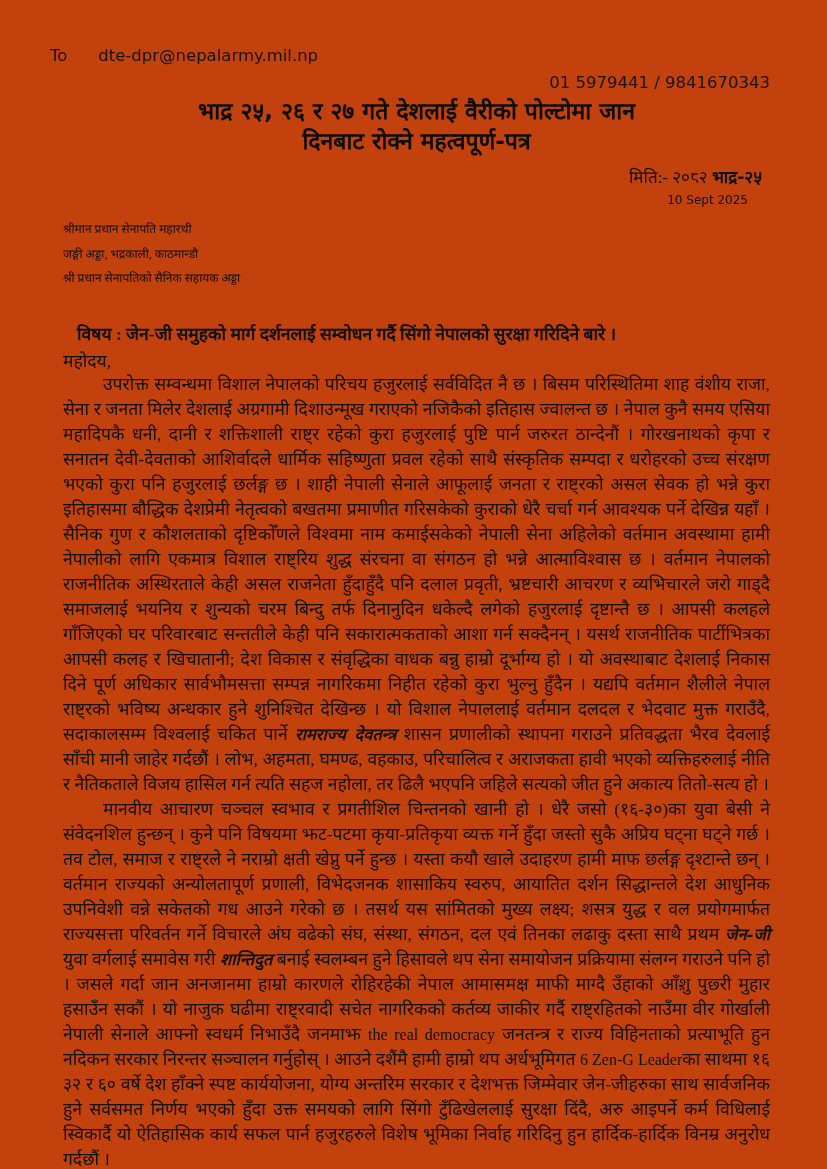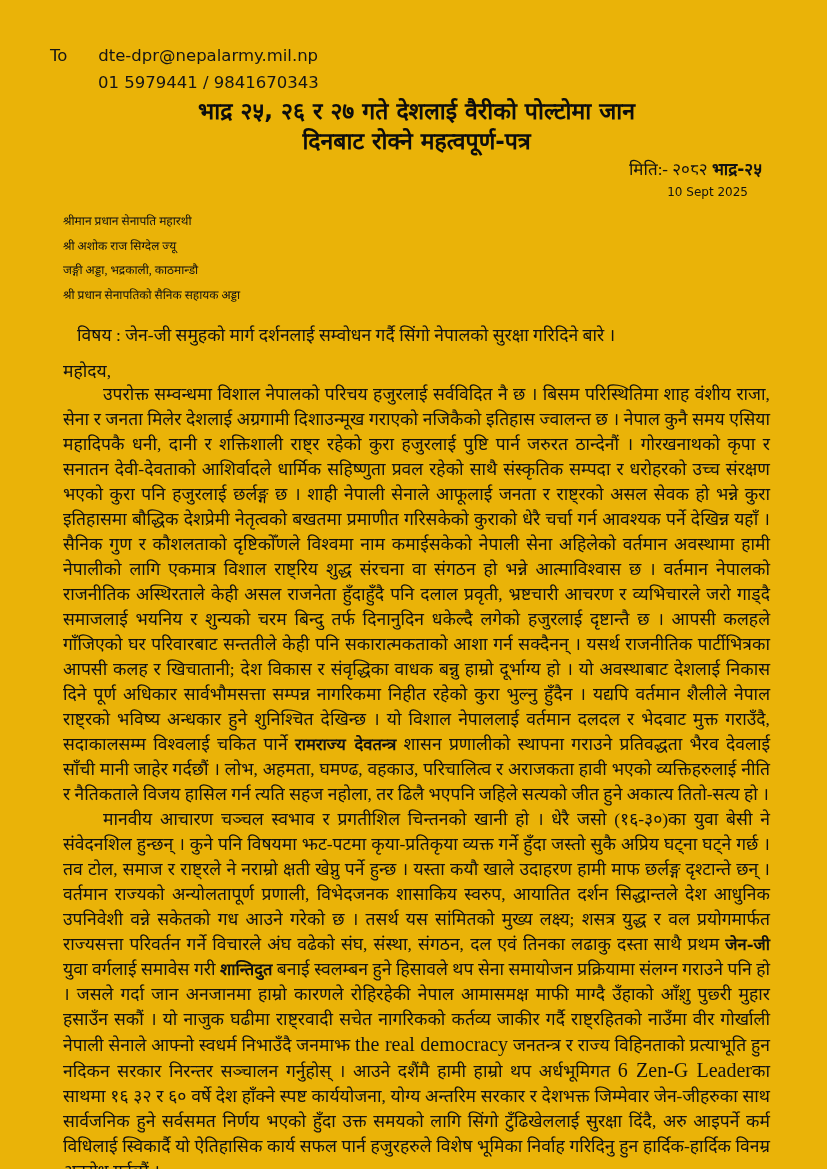--- a/index.html
+++ b/index.html
@@ -1,50 +1,50 @@
 <!DOCTYPE html>
 <html lang="ne"><head>
 <meta charset="utf-8">
 <style>
   html,body{margin:0;padding:0;background:#e8e8e8;}
   .page{
     position:relative;
     width:827px;height:1169px;
     margin:0 auto;
-    background:#eab308;
+    background:#c2410c;
     color:#111111;
     box-sizing:border-box;
     padding:42px 57px 0 63px;
     font-family:"Liberation Serif","DejaVu Serif",serif;
     overflow:hidden;
   }
   
   .email-header{
     font-family:"DejaVu Sans","Liberation Sans",sans-serif;
     font-size:16.5px;
     line-height:27px;
     color:#151515;
     margin-left:-13px;
   }
   .hrow{white-space:nowrap;}
   .hlabel{display:inline-block;min-width:43px;}
-  .hrow.phone{padding-left:48px;}
+  .hrow.phone{padding-left:48px;text-align:right;}
   
   .title-block{
     text-align:center;
     font-family:"DejaVu Sans","Liberation Sans",sans-serif;
     font-weight:bold;
     font-size:23px;
     line-height:30px;
     color:#0d0d0d;
   }
   
   .dateline{
     text-align:right;
-    margin-top:2px;
+    margin-top:10px;
     padding-right:8px;
     font-size:17px;
     line-height:22px;
   }
   .dateline .np-date .b{
     font-family:"DejaVu Sans","Liberation Sans",sans-serif;
     font-weight:bold;
   }
   .dateline .en-date{
     font-family:"DejaVu Sans","Liberation Sans",sans-serif;
@@ -52,44 +52,46 @@
     padding-right:14px;
   }
   
   .addressee{
     margin-top:6px;
     font-size:12px;
     line-height:24.5px;
   }
   
   .subject-line{
-    margin-top:15px;
+    margin-top:30px;
     padding-left:14px;
     font-size:17.5px;
+    font-weight:bold;
   }
   .salutation{
-    margin-top:12px;
+    margin-top:3px;
     font-size:17.5px;
   }
   
   .para{
     margin:0;
     font-size:17.5px;
     line-height:25px;
     text-align:justify;
     text-indent:40px;
   }
   .para .b{
     font-weight:bold;
     font-family:"DejaVu Sans","Liberation Sans",sans-serif;
     font-size:16.5px;
+    font-style:italic;
   }
   .para .latin{
     font-family:"Liberation Serif","DejaVu Serif",serif;
-    font-size:20px;
+    font-size:16px;
   }
 </style>
 </head>
 <body>
 
 <div class="page">
 
   <div class="email-header">
     <div class="hrow">
       <span class="hlabel">To</span>
@@ -105,21 +107,20 @@
     <div class="title-line">दिनबाट रोक्ने महत्वपूर्ण-पत्र</div>
   </div>
 
   <div class="dateline">
     <div class="np-date"><span>मिति:- २०८२ </span><span class="b">भाद्र-२५</span></div>
     <div class="en-date">10 Sept 2025</div>
   </div>
 
   <div class="addressee">
     <div>श्रीमान प्रधान सेनापति महारथी</div>
-    <div>श्री अशोक राज सिग्देल ज्यू</div>
     <div>जङ्गी अड्डा, भद्रकाली, काठमान्डौ</div>
     <div>श्री प्रधान सेनापतिको सैनिक सहायक अड्डा</div>
   </div>
 
   <div class="subject-line">विषय : जेन-जी समुहको मार्ग दर्शनलाई सम्वोधन गर्दै सिंगो नेपालको सुरक्षा गरिदिने बारे ।</div>
   <div class="salutation">महोदय,</div>
 
   <p class="para"><span>उपरोक्त सम्वन्धमा विशाल नेपालको परिचय हजुरलाई सर्वविदित नै छ । बिसम परिस्थितिमा शाह वंशीय राजा, सेना र जनता मिलेर देशलाई अग्रगामी दिशाउन्मूख गराएको नजिकैको इतिहास ज्वालन्त छ । नेपाल कुनै समय एसिया महादिपकै धनी, दानी र शक्तिशाली राष्ट्र रहेको कुरा हजुरलाई पुष्टि पार्न जरुरत ठान्देनौं । गोरखनाथको कृपा र सनातन देवी-देवताको आशिर्वादले धार्मिक सहिष्णुता प्रवल रहेको साथै संस्कृतिक सम्पदा र धरोहरको उच्च संरक्षण भएको कुरा पनि हजुरलाई छर्लङ्ग छ । शाही नेपाली सेनाले आफूलाई जनता र राष्ट्रको असल सेवक हो भन्ने कुरा इतिहासमा बौद्धिक देशप्रेमी नेतृत्वको बखतमा प्रमाणीत गरिसकेको कुराको धेरै चर्चा गर्न आवश्यक पर्ने देखिन्न यहाँ । सैनिक गुण र कौशलताको दृष्टिकोँणले विश्वमा नाम कमाईसकेको नेपाली सेना अहिलेको वर्तमान अवस्थामा हामी नेपालीको लागि एकमात्र विशाल राष्ट्रिय शुद्ध संरचना वा संगठन हो भन्ने आत्माविश्वास छ । वर्तमान नेपालको राजनीतिक अस्थिरताले केही असल राजनेता हुँदाहुँदै पनि दलाल प्रवृती, भ्रष्टचारी आचरण र व्यभिचारले जरो गाड्दै समाजलाई भयनिय र शुन्यको चरम बिन्दु तर्फ दिनानुदिन धकेल्दै लगेको हजुरलाई दृष्टान्तै छ । आपसी कलहले गाँजिएको घर परिवारबाट सन्ततीले केही पनि सकारात्मकताको आशा गर्न सक्दैनन् ।  यसर्थ राजनीतिक पार्टीभित्रका आपसी कलह र खिचातानी; देश विकास र संवृद्धिका वाधक बन्नु हाम्रो दूर्भाग्य हो । यो अवस्थाबाट देशलाई निकास दिने पूर्ण अधिकार सार्वभौमसत्ता सम्पन्न नागरिकमा निहीत रहेको कुरा भुल्नु हुँदैन । यद्यपि वर्तमान शैलीले नेपाल राष्ट्रको भविष्य अन्धकार हुने शुनिश्चित देखिन्छ । यो विशाल नेपाललाई वर्तमान दलदल र भेदवाट मुक्त गराउँदै, सदाकालसम्म विश्वलाई चकित पार्ने </span><span class="b">रामराज्य देवतन्त्र</span><span> शासन प्रणालीको स्थापना गराउने प्रतिवद्धता भैरव देवलाई साँची मानी जाहेर गर्दछौं । लोभ, अहमता, घमण्ढ, वहकाउ, परिचालित्व र अराजकता हावी भएको व्यक्तिहरुलाई नीति र नैतिकताले विजय हासिल गर्न त्यति सहज नहोला, तर ढिलै भएपनि जहिले सत्यको जीत हुने अकात्य तितो-सत्य हो ।</span></p>
   <p class="para"><span>मानवीय आचारण चञ्चल स्वभाव र प्रगतीशिल चिन्तनको खानी हो । धेरै जसो (१६-३०)का युवा बेसी ने संवेदनशिल हुन्छन् । कुने पनि विषयमा झट-पटमा कृया-प्रतिकृया व्यक्त गर्ने हुँदा जस्तो सुकै अप्रिय घट्ना घट्ने गर्छ । तव टोल, समाज र राष्ट्रले ने नराम्रो क्षती खेप्नु पर्ने हुन्छ । यस्ता कयौ खाले उदाहरण हामी माफ छर्लङ्ग दृश्टान्ते छन् । वर्तमान राज्यको अन्योलतापूर्ण प्रणाली, विभेदजनक शासाकिय स्वरुप, आयातित दर्शन सिद्धान्तले देश आधुनिक उपनिवेशी वन्ने सकेतको गध आउने गरेको छ । तसर्थ यस सांमितको मुख्य लक्ष्य; शसत्र युद्ध र वल प्रयोगमार्फत राज्यसत्ता परिवर्तन गर्ने विचारले अंघ वढेको संघ, संस्था, संगठन, दल एवं तिनका लढाकु दस्ता साथै प्रथम </span><span class="b">जेन-जी</span><span> युवा वर्गलाई समावेस गरी </span><span class="b">शान्तिदुत</span><span> बनाई स्वलम्बन हुने हिसावले थप सेना समायोजन प्रक्रियामा संलग्न गराउने पनि हो । जसले गर्दा जान अनजानमा हाम्रो कारणले रोहिरहेकी नेपाल आमासमक्ष माफी माग्दै उँहाको आँश़ु पुछ्री मुहार हसाउँन सकौं । यो नाजुक घढीमा राष्ट्रवादी सचेत नागरिकको कर्तव्य जाकीर गर्दै राष्ट्रहितको नाउँमा वीर गोर्खाली नेपाली सेनाले आफ्नो स्वधर्म निभाउँदै जनमाझ </span><span class="latin">the real democracy</span><span> जनतन्त्र र राज्य विहिनताको प्रत्याभूति हुन नदिकन सरकार निरन्तर सञ्चालन गर्नुहोस् । आउने दशैंमै हामी हाम्रो थप अर्धभूमिगत </span><span class="latin">6 Zen-G Leader</span><span>का साथमा १६ ३२ र ६० वर्षे देश हाँक्ने स्पष्ट कार्ययोजना, योग्य अन्तरिम सरकार र देशभक्त जिम्मेवार जेन-जीहरुका साथ सार्वजनिक हुने सर्वसमत निर्णय भएको हुँदा उक्त समयको लागि सिंगो टुँढिखेललाई सुरक्षा दिंदै, अरु आइपर्ने कर्म विधिलाई स्विकार्दै यो ऐतिहासिक कार्य सफल पार्न  हजुरहरुले विशेष भूमिका निर्वाह गरिदिनु हुन हार्दिक-हार्दिक विनम्र अनुरोध गर्दछौं ।</span></p>
 

